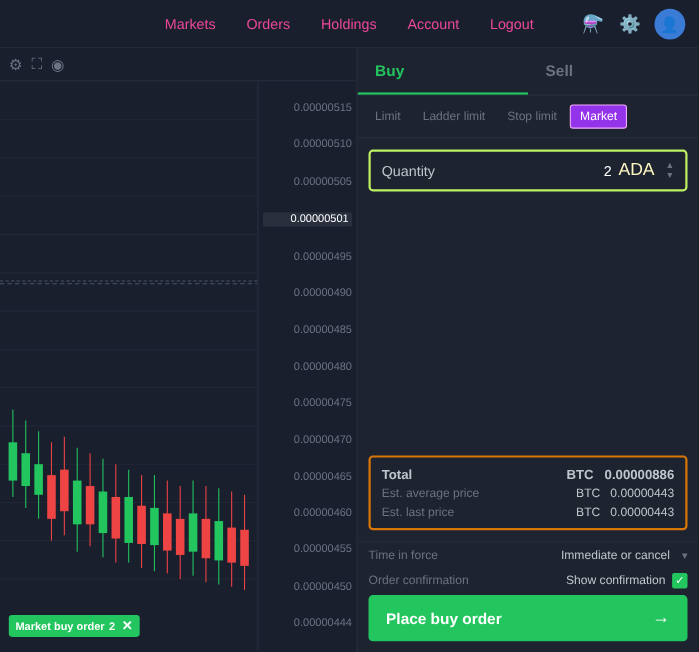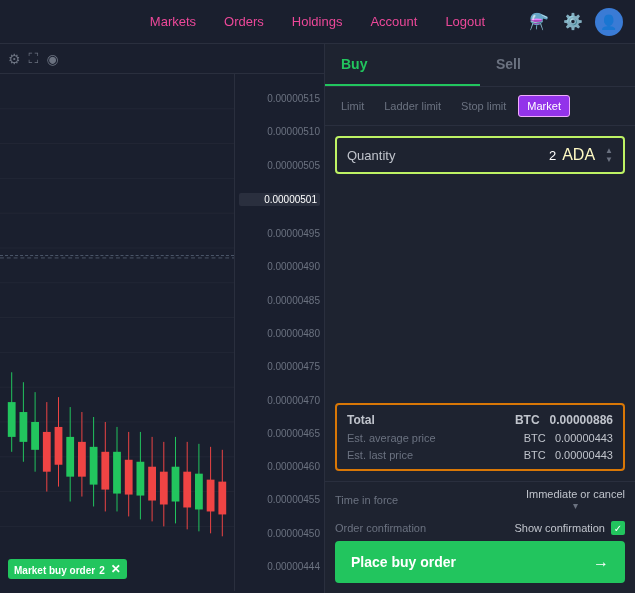--- a/index.html
+++ b/index.html
@@ -292,22 +292,21 @@
       font-size: 11px;
       border-top: 1px solid #2a2f3e;
     }
     .settings-label {
       color: #6b7280;
     }
     .settings-value {
       color: #c0c4cc;
       display: flex;
       align-items: center;
-      gap: 0;
-      flex-direction: column;
+      gap: 11px;
     }
     .dropdown-arrow {
       color: #6b7280;
       font-size: 10px;
     }
 
     
     .confirmation-row {
       display: flex;
       justify-content: space-between;

